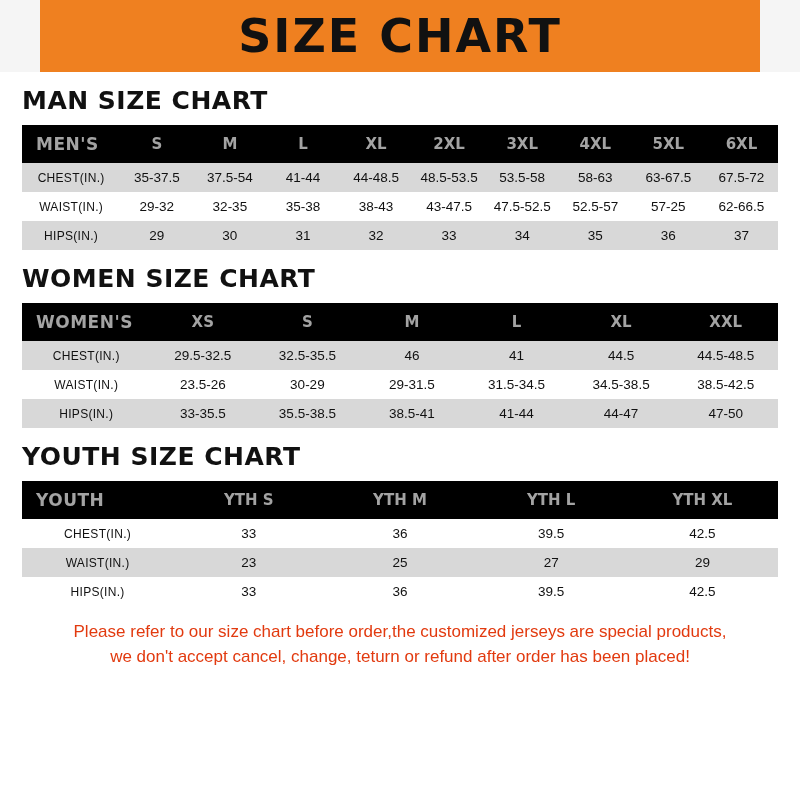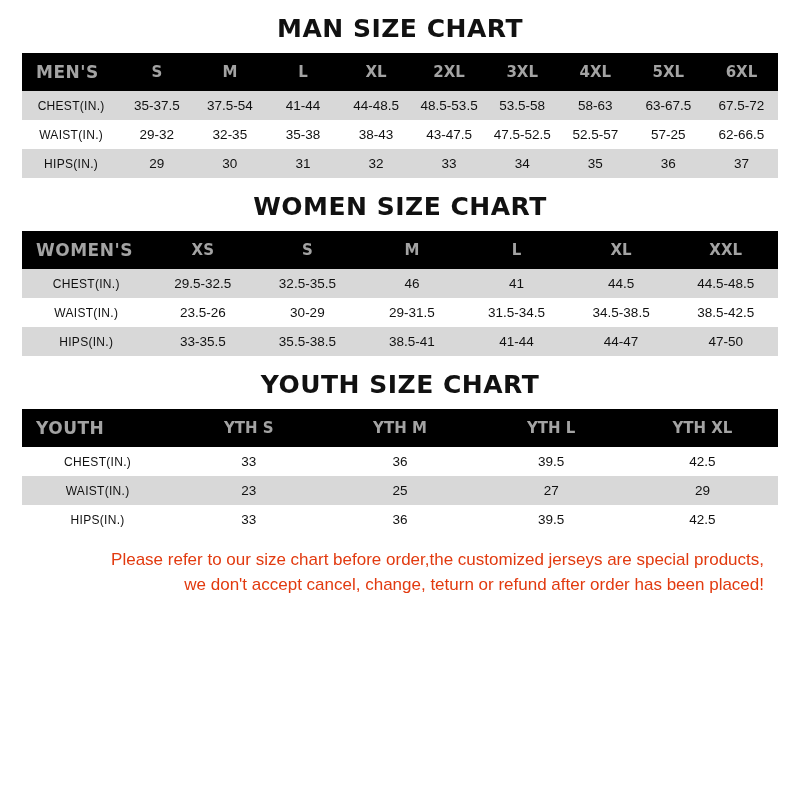--- a/index.html
+++ b/index.html
@@ -53,21 +53,21 @@
   }
 
   .content {
     padding: 0 22px;
     box-sizing: border-box;
   }
 
   .section { margin-top: 14px; }
 
   .section-title {
-    text-align: center;
+    text-align: left;
     font-family: "DejaVu Sans", sans-serif;
     font-weight: bold;
     font-size: 25px;
     color: #111111;
     letter-spacing: 0.5px;
     margin: 10px 0 10px 0;
   }
 
   table.size-table {
     width: 100%;
@@ -109,29 +109,32 @@
   .women-table col.c0 { width: 17%; }
   .youth-table col.c0 { width: 20%; }
 
   .footer-note {
     margin-top: 14px;
     padding: 0 14px;
     color: #e23a0f;
     font-family: "Liberation Sans", sans-serif;
     font-size: 17px;
     line-height: 1.45;
-    text-align: right;
+    text-align: center;
   }
   .footer-note span { display: block; }
 </style>
 </head>
 <body>
 
 <div class="page">
 
+  <div class="header-band">
+    <div class="header-title">SIZE CHART</div>
+  </div>
 
   <div class="content">
 
     <div class="section">
       <div class="section-title">MAN SIZE CHART</div>
       <table class="size-table men-table">
         <colgroup>
           <col class="c0">
             <col>
             <col>

